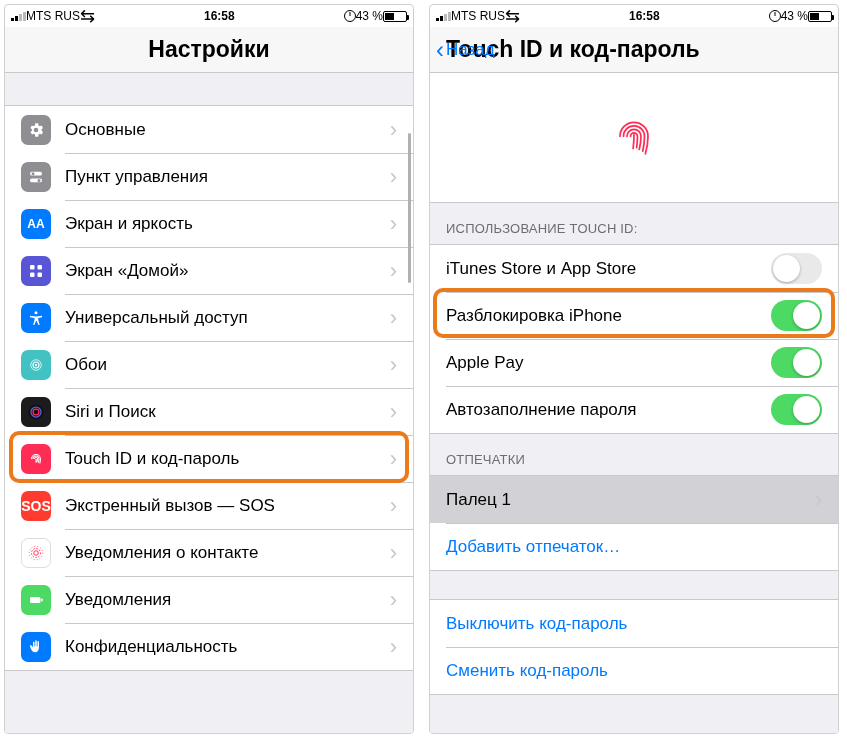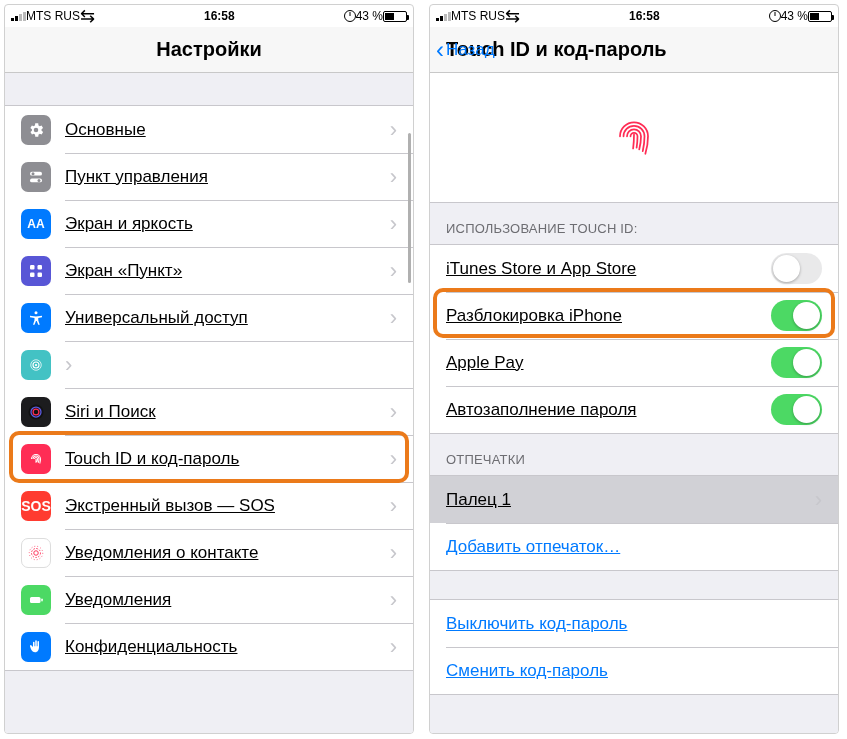--- a/index.html
+++ b/index.html
@@ -48,21 +48,21 @@
   
   .nav-header {
     height: 46px;
     border-bottom: 1px solid #c8c8c8;
     display:flex;
     align-items:center;
     justify-content:center;
     position:relative;
     background:#f7f7f7;
   }
-  .nav-title { font-size:20px; font-weight:600; }
+  .nav-title { font-size:23px; font-weight:600; }
   .back-btn {
     position:absolute; left:6px; top:0; bottom:0;
     display:flex; align-items:center;
     color:#007aff; font-size:17px;
   }
   .back-btn .chev { font-size:24px; line-height:1; margin-right:2px; font-weight:300;}
   
   .content { flex:1; overflow:hidden; background:#efeff4; position:relative;}
   .spacer-top { height:32px; }
   .group-header {
@@ -79,21 +79,21 @@
   .row + .row::before {
     content:""; position:absolute; left:60px; right:0; top:0; height:0.5px; background:#c8c7cc;
   }
   .row.noicon + .row.noicon::before,
   .list.nopad .row + .row::before { left:16px; }
   .row .icon {
     width:30px;height:30px;border-radius:7px;margin-right:14px;
     display:flex;align-items:center;justify-content:center;flex-shrink:0;
     color:#fff;font-size:16px;
   }
-  .row .label { flex:1; font-size:17px;text-decoration:underline; }
+  .row .label { flex:1; font-size:17px; }
   .row .chevron { color:#c7c7cc; font-size:22px; font-weight:300;}
   .row.link .label { color:#007aff; }
   .row.selected { background:#d1d1d6; }
   
   .toggle {
     width:51px;height:31px;border-radius:16px;position:relative;background:#e9e9ea;flex-shrink:0;
   }
   .toggle.on { background:#4cd964; }
   .toggle .knob {
     position:absolute; top:2px; width:27px;height:27px;border-radius:50%;
@@ -183,41 +183,42 @@
       </div>
       <div class="row">
         <div class="icon bg-indigo">
           <svg viewBox="0 0 24 24" width="18" height="18" fill="#fff">
               <rect x="4" y="4" width="6" height="6" rx="1.5"></rect>
               <rect x="14" y="4" width="6" height="6" rx="1.5"></rect>
               <rect x="4" y="14" width="6" height="6" rx="1.5"></rect>
               <rect x="14" y="14" width="6" height="6" rx="1.5"></rect>
             </svg>
         </div>
-        <div class="label">Экран «Пункт»</div>
+        <div class="label">Экран «Домой»</div>
         <div class="chevron">›</div>
       </div>
       <div class="row">
         <div class="icon bg-blue">
           <svg viewBox="0 0 24 24" width="18" height="18" fill="#fff">
               <circle cx="12" cy="5" r="2"></circle>
               <path d="M4 9l8 1 8-1v2l-5 1v3l2 6h-2l-2-5-1 0-2 5H8l2-6v-3L4 11z"></path>
             </svg>
         </div>
         <div class="label">Универсальный доступ</div>
         <div class="chevron">›</div>
       </div>
       <div class="row">
         <div class="icon bg-teal">
           <svg viewBox="0 0 24 24" width="18" height="18" fill="#fff">
               <circle cx="12" cy="12" r="4" fill="none" stroke="#fff" stroke-width="1.5"></circle>
               <circle cx="12" cy="12" r="7" fill="none" stroke="#fff" stroke-width="1"></circle>
               <circle cx="12" cy="12" r="1.5"></circle>
             </svg>
         </div>
+        <div class="label">Обои</div>
         <div class="chevron">›</div>
       </div>
       <div class="row">
         <div class="icon bg-black">
           <svg viewBox="0 0 24 24" width="20" height="20">
               <circle cx="12" cy="12" r="9" fill="#111"></circle>
               <circle cx="12" cy="12" r="6" fill="none" stroke="#5e5ce6" stroke-width="1.5"></circle>
               <circle cx="12" cy="12" r="3.5" fill="none" stroke="#ff2d55" stroke-width="1.5"></circle>
             </svg>
         </div>

